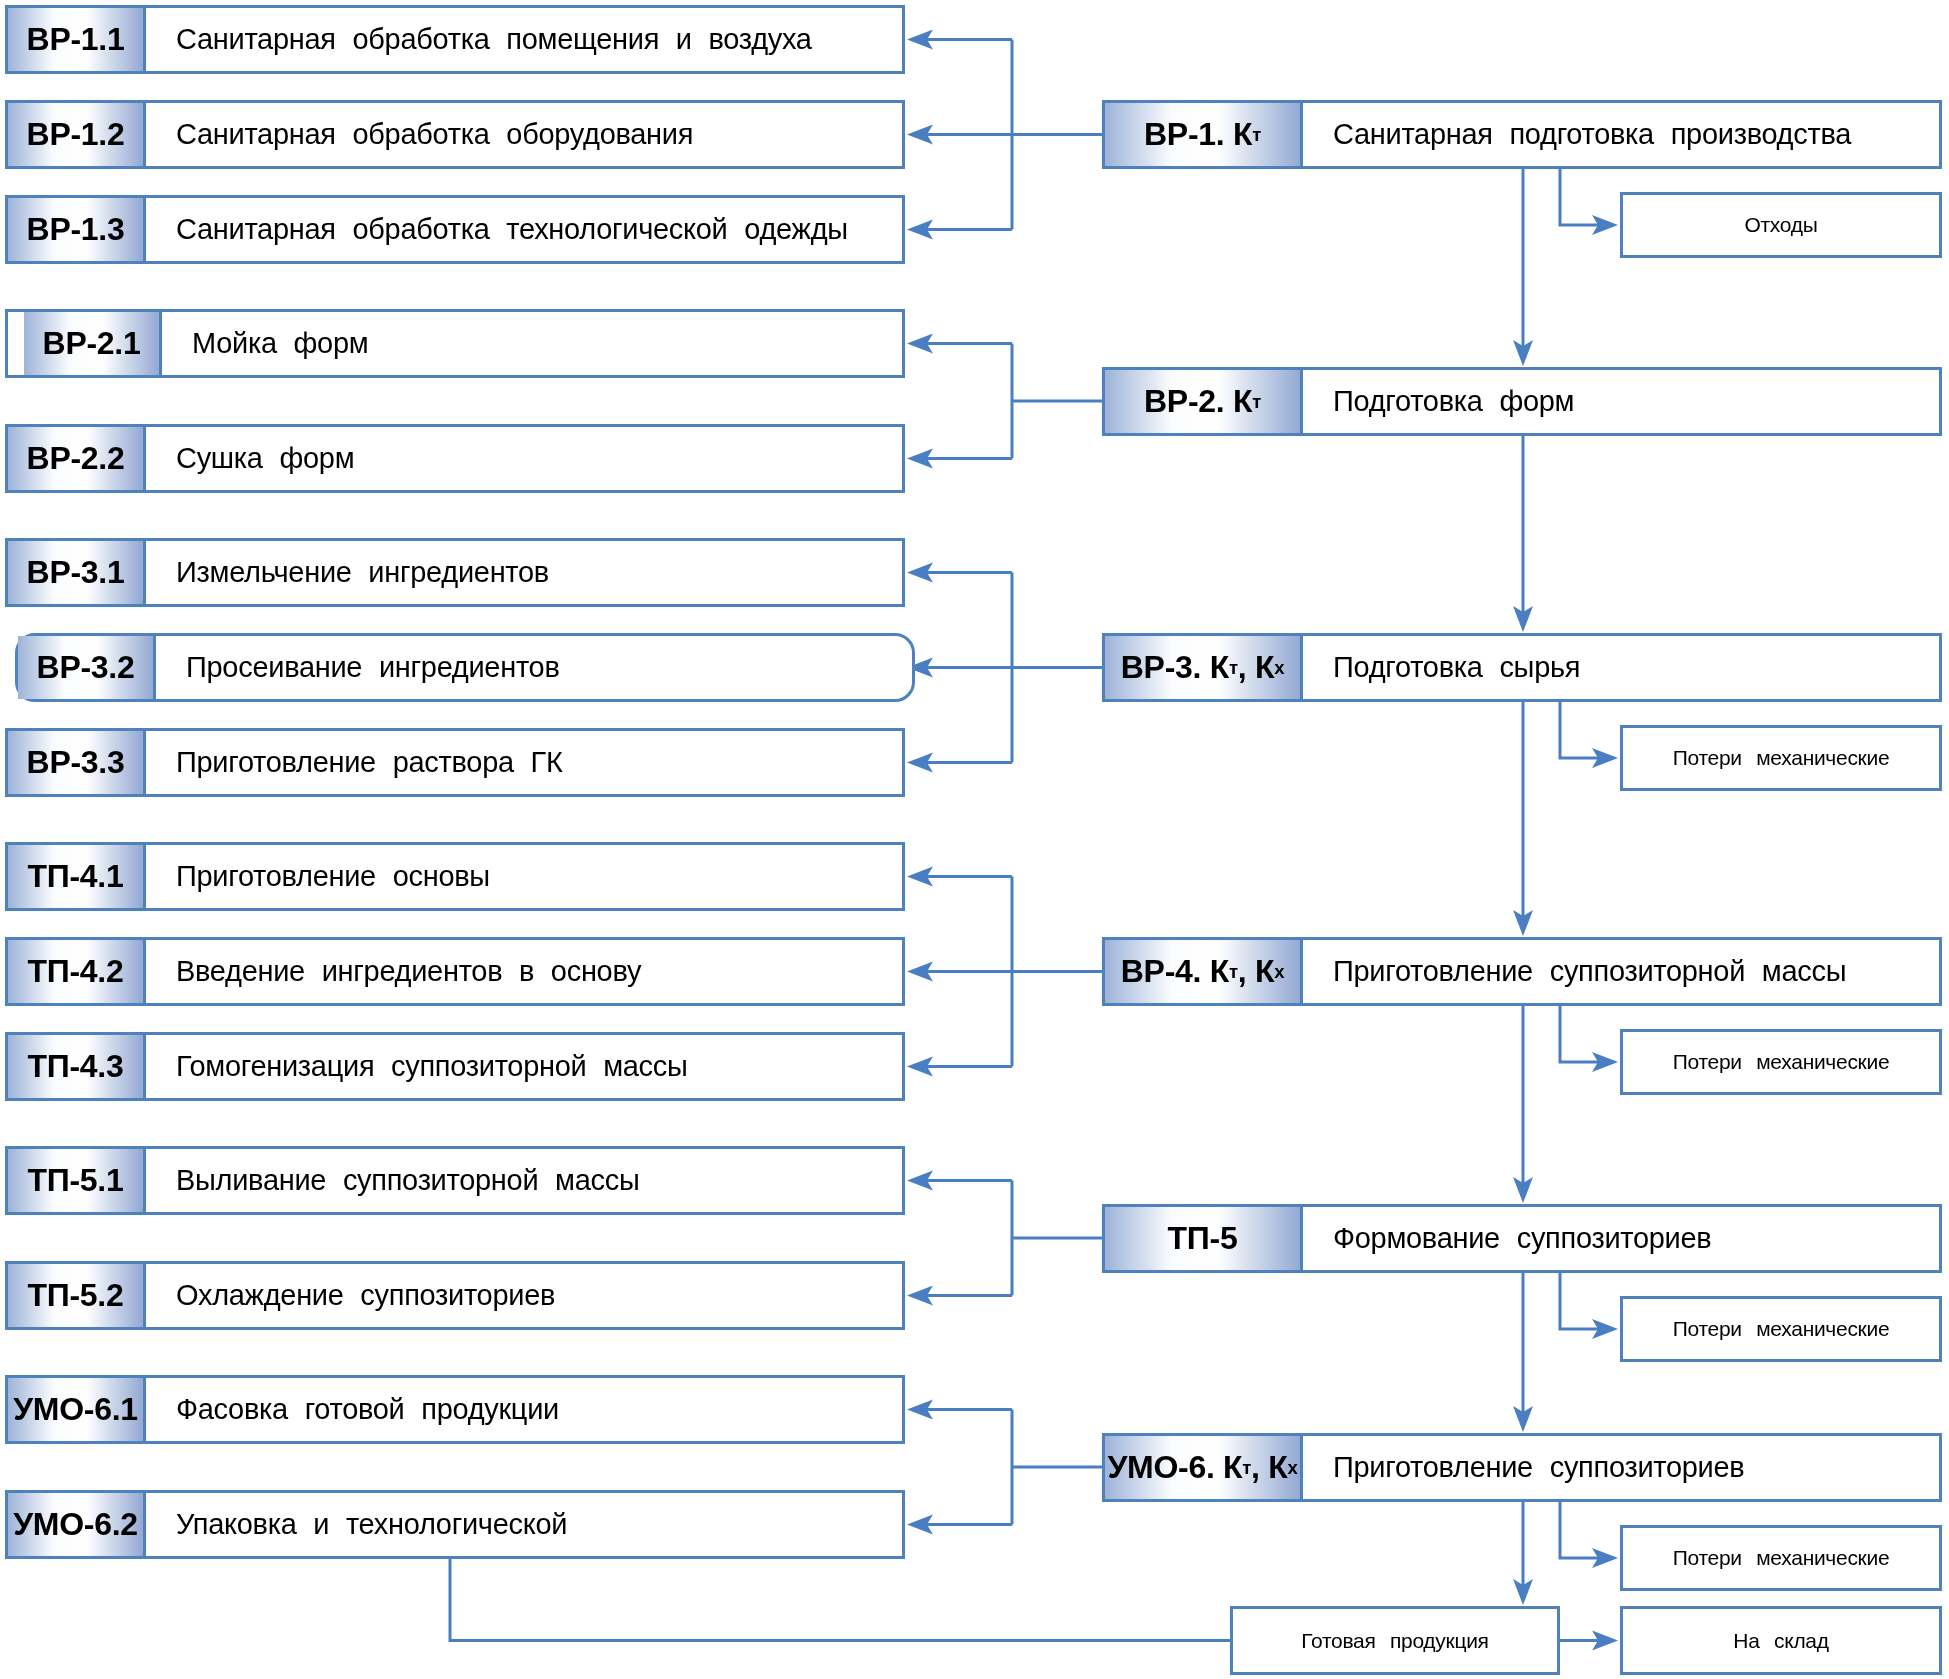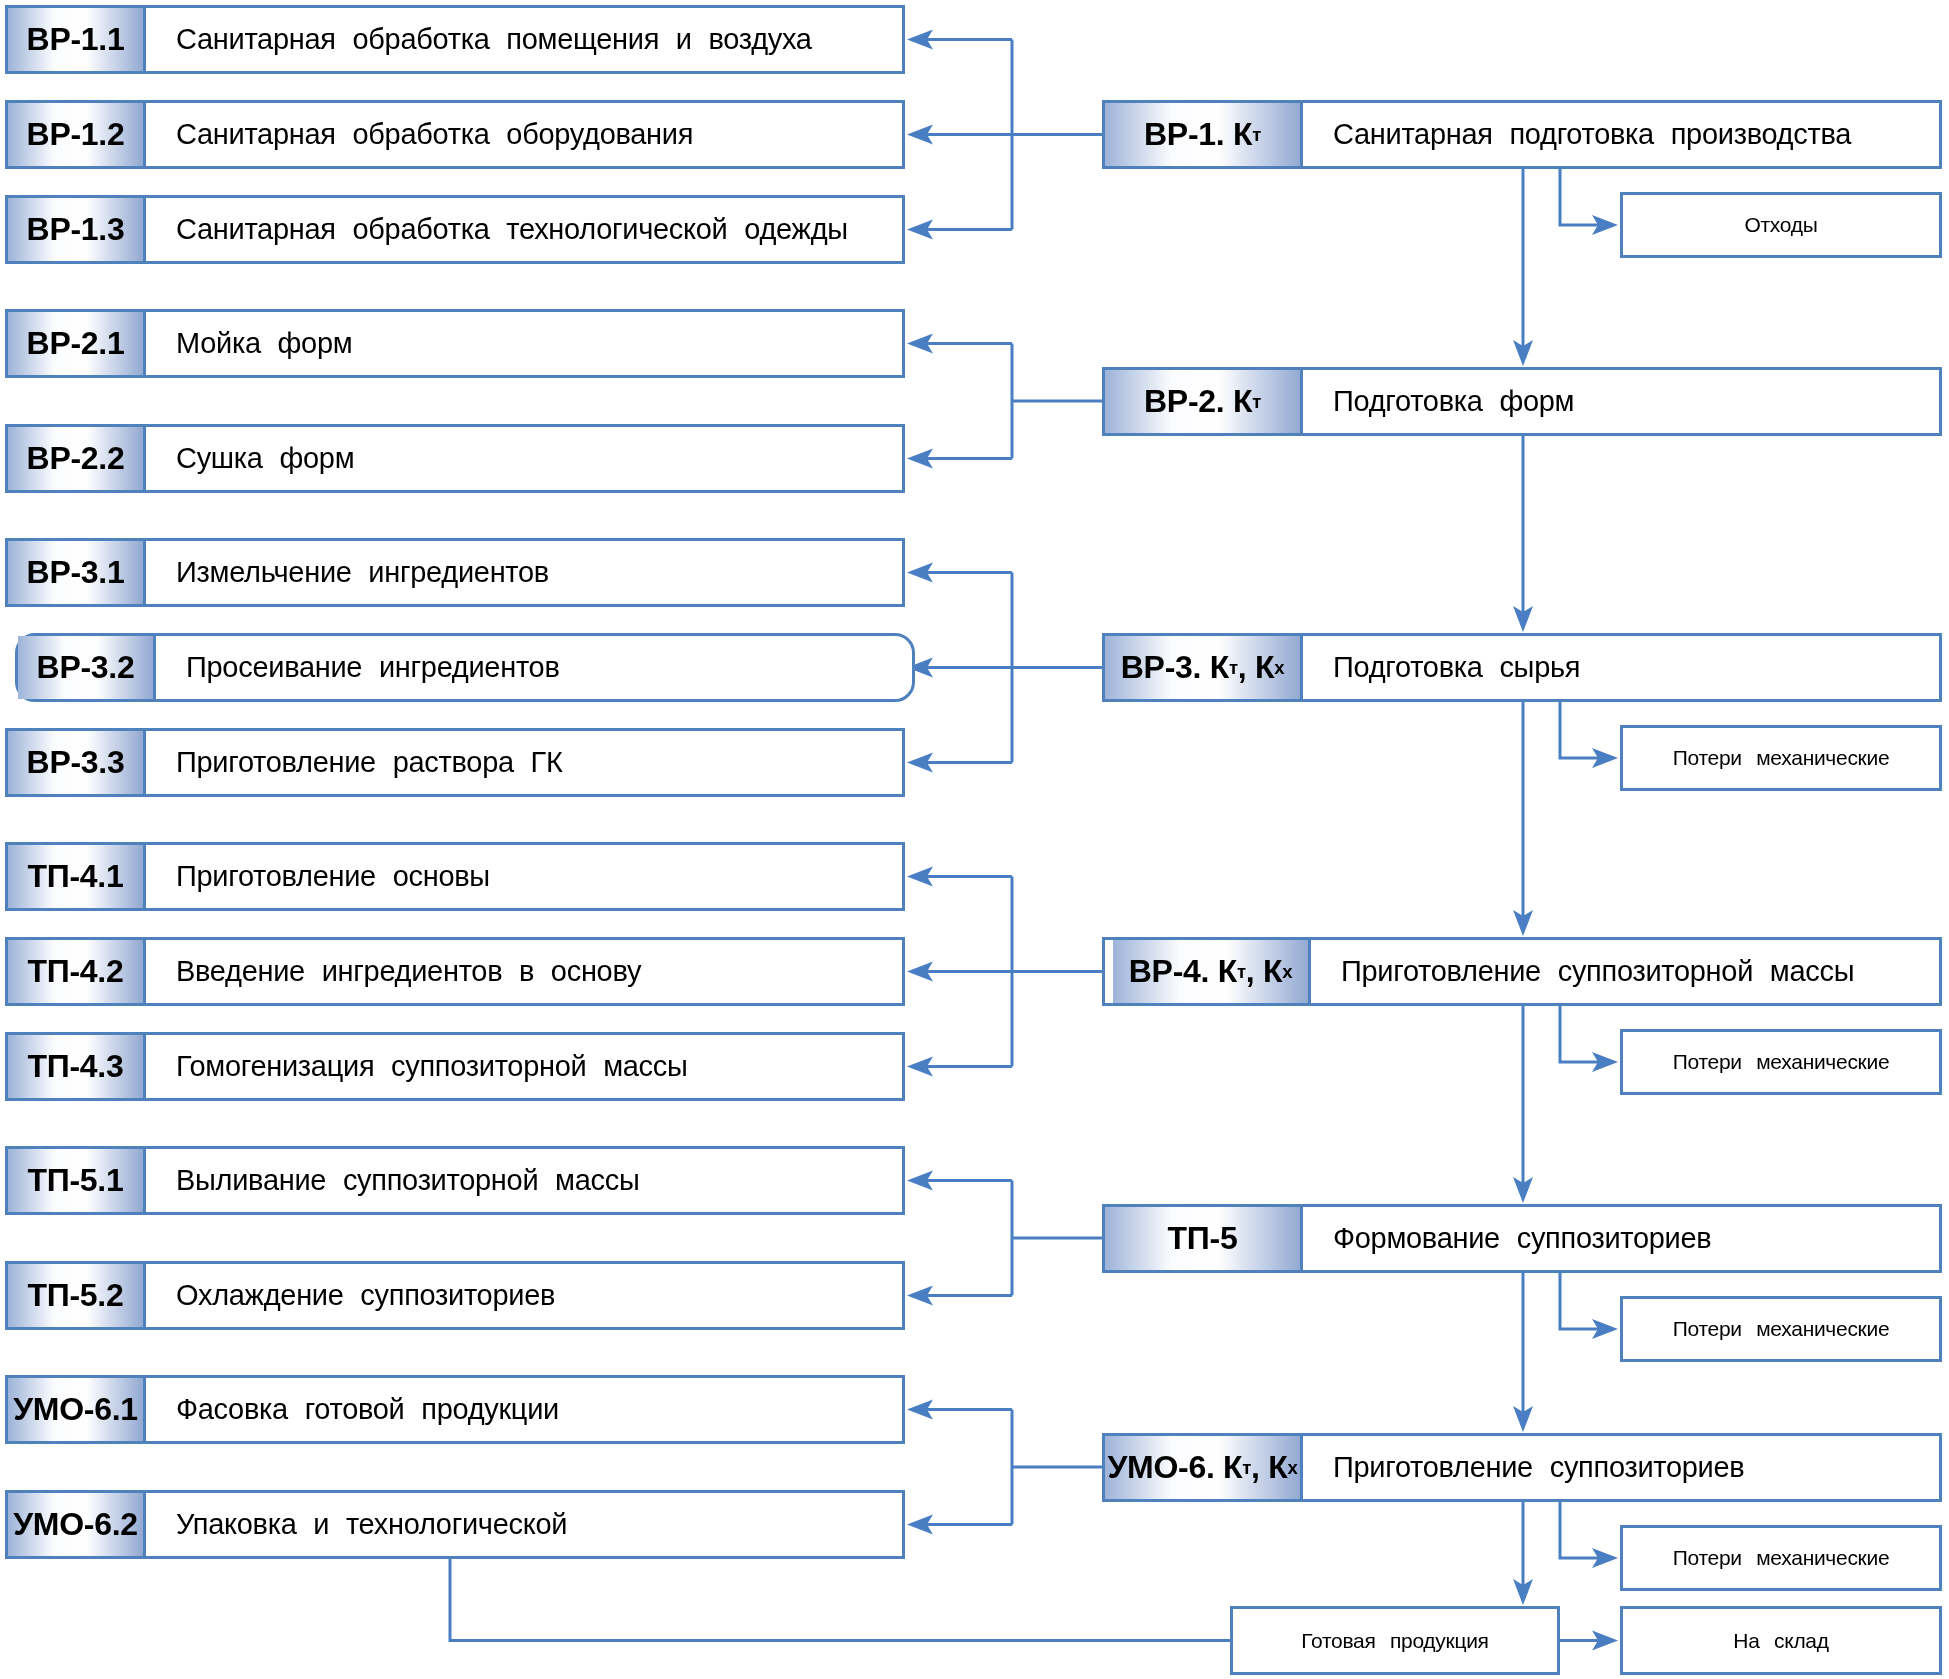--- a/index.html
+++ b/index.html
@@ -149,21 +149,21 @@
         <span>ВР-1. К</span>
         <sub class="sb">т</sub>
       </div>
       <div class="text-cell">
         <span>Санитарная подготовка производства</span>
       </div>
     </div>
     <div class="box plain" style="left: 1620px; top: 192px; width: 322px; height: 66px;">
       <span>Отходы</span>
     </div>
-    <div class="box" style="left: 5px; top: 309px; width: 900px; height: 69px;">
+    <div class="box" style="left: 5px; top: 309px; width: 900px; height: 69px; padding-left: 16px;">
       <div class="label-cell" style="width: 138px; flex: 0 0 138px;">
         <span>ВР-2.1</span>
       </div>
       <div class="text-cell">
         <span>Мойка форм</span>
       </div>
     </div>
     <div class="box" style="left: 5px; top: 424px; width: 900px; height: 69px;">
       <div class="label-cell" style="width: 138px; flex: 0 0 138px;">
         <span>ВР-2.2</span>
@@ -237,21 +237,21 @@
     </div>
     <div class="box" style="left: 5px; top: 1032px; width: 900px; height: 69px;">
       <div class="label-cell" style="width: 138px; flex: 0 0 138px;">
         <span>ТП-4.3</span>
       </div>
       <div class="text-cell">
         <span>Гомогенизация суппозиторной массы</span>
       </div>
     </div>
     <div class="box" style="left: 1102px; top: 937px; width: 840px; height: 69px;">
-      <div class="label-cell" style="width: 198px; flex: 0 0 198px; margin-left: 8px;">
+      <div class="label-cell" style="width: 198px; flex: 0 0 198px;">
         <span>ВР-4. К</span>
         <sub class="sb">т</sub>
         <span>, К</span>
         <sub class="sb">х</sub>
       </div>
       <div class="text-cell">
         <span>Приготовление суппозиторной массы</span>
       </div>
     </div>
     <div class="box plain" style="left: 1620px; top: 1029px; width: 322px; height: 66px;">

